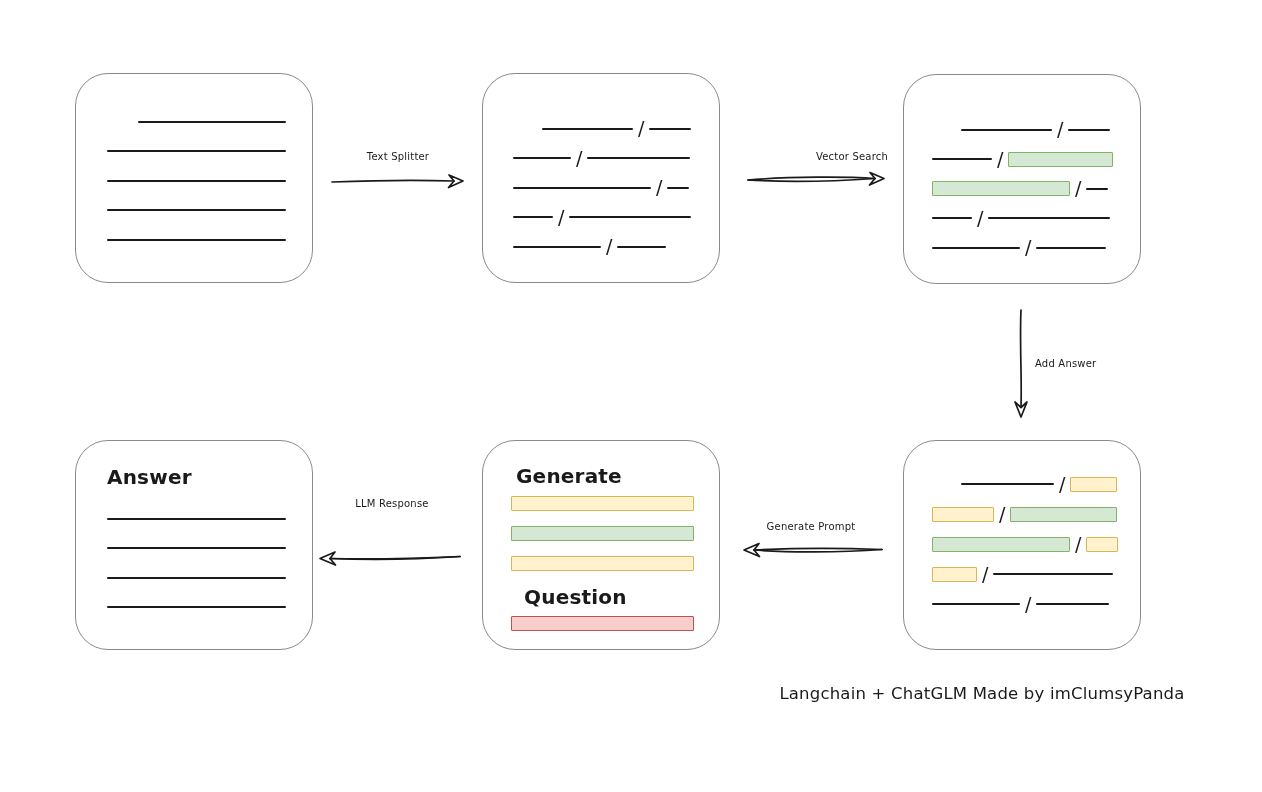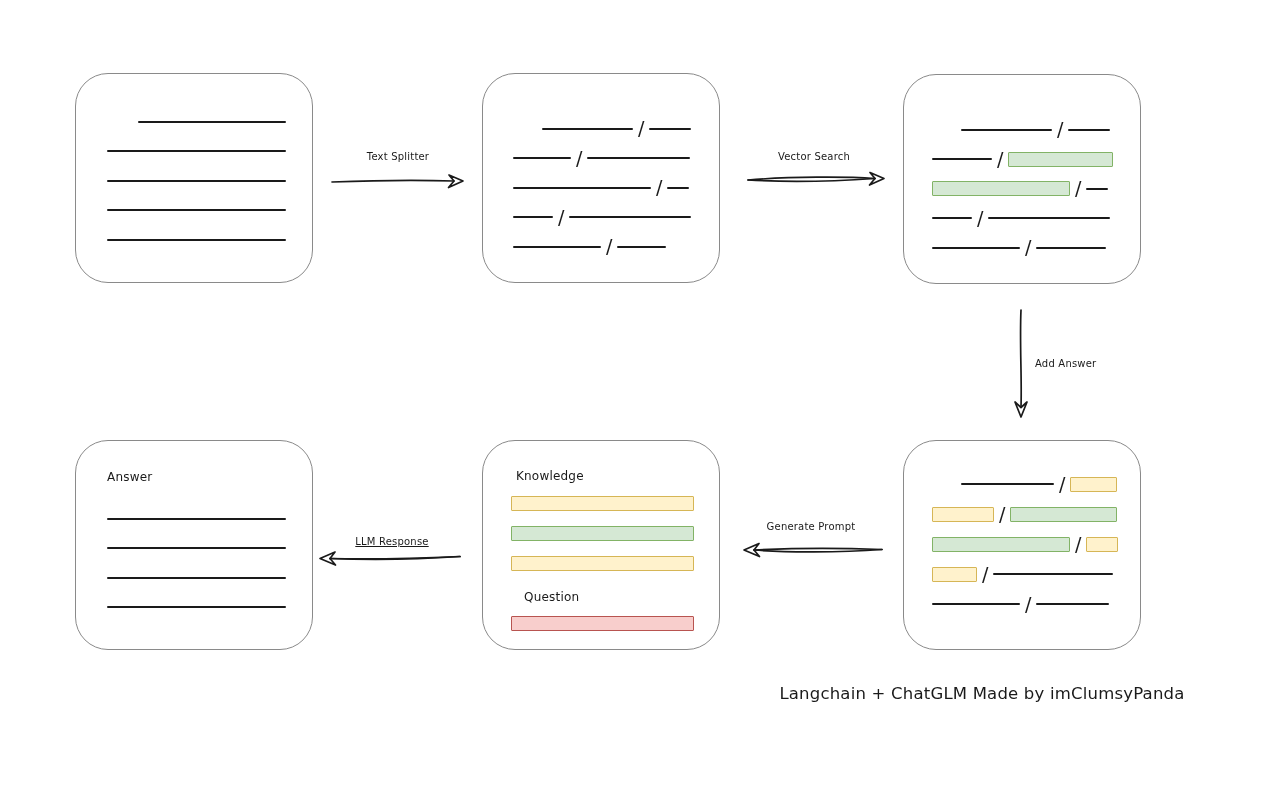--- a/index.html
+++ b/index.html
@@ -21,21 +21,21 @@
   .rows{display:block;}
   .seg-row{display:flex;align-items:center;height:29.5px;}
   .pitch30 .seg-row{height:30px;}
   .seg-line{height:2px;background:var(--c-line);border-radius:1px;flex:none;}
   .seg-indent{flex:none;height:1px;}
   .seg-slash{font-size:19px;line-height:1;margin:0 5px;flex:none;font-weight:500;}
   .seg-bar{height:15px;box-sizing:border-box;border:1.6px solid;border-radius:1px;flex:none;}
   .bar-green{background:var(--c-green-fill);border-color:var(--c-green-border);}
   .bar-yellow{background:var(--c-yellow-fill);border-color:var(--c-yellow-border);}
   .bar-red{background:var(--c-red-fill);border-color:var(--c-red-border);}
-  .box-label{font-size:12px;line-height:20px;letter-spacing:.2px;}
+  .box-label{font-size:20px;line-height:20px;letter-spacing:.2px;font-weight:bold;}
   .arrow-label{position:absolute;font-size:10px;line-height:20px;text-align:center;letter-spacing:.2px;white-space:nowrap;}
   .arrow{position:absolute;overflow:visible;}
   .arrow path{stroke:var(--c-line);fill:none;stroke-width:1.7;stroke-linecap:round;stroke-linejoin:round;}
   .caption{position:absolute;font-size:16.5px;line-height:22px;text-align:center;letter-spacing:.2px;white-space:nowrap;}
 </style>
 </head>
 <body>
 
 <div class="canvas">
 
@@ -90,21 +90,21 @@
           <span class="seg-line" style="width: 122px;"></span>
         </div>
         <div class="seg-row">
           <span class="seg-line" style="width: 88px;"></span>
           <span class="seg-slash">/</span>
           <span class="seg-line" style="width: 49px;"></span>
         </div>
       </div>
   </div>
 
-  <div class="arrow-label" style="left:738px;top:147px;width:152px;">Vector Search</div>
+  <div class="arrow-label" style="left:776px;top:147px;width:152px;">Vector Search</div>
   <svg class="arrow" style="left:746px;top:167px;" width="140" height="22" viewBox="0 0 140 22">
     <path d="M2,13 C45,9.5 100,9.5 129,11.5"></path>
     <path d="M2,13 C45,15.5 100,13.5 129,11.5"></path>
     <path d="M124,5.5 L138,11.5 L123.5,18 L129,11.5 Z"></path>
   </svg>
 
   <div class="box" style="left:903px;top:74px;">
     <div class="rows" style="padding:40px 0 0 28px;">
         <div class="seg-row">
           <span class="seg-indent" style="width: 29px;"></span>
@@ -174,42 +174,42 @@
 
   <div class="arrow-label" style="left:733px;top:517px;width:156px;">Generate Prompt</div>
   <svg class="arrow" style="left:740px;top:538px;" width="144" height="22" viewBox="0 0 144 22">
     <path d="M142,11.5 C100,14.5 45,14.5 14,12"></path>
     <path d="M142,11.5 C100,10 45,10.5 14,12"></path>
     <path d="M19,5.5 L4,12 L19.5,18.5 L14,12 Z"></path>
   </svg>
 
   <div class="box" style="left:482px;top:440px;">
     <div style="padding:25px 0 0 28px;">
-      <div class="box-label" style="margin-left:5px;">Knowledge</div>
+      <div class="box-label" style="margin-left:5px;">Generate</div>
       <div class="rows pitch30" style="margin-top:2px;">
           <div class="seg-row">
             <span class="seg-bar bar-yellow" style="width: 183px;"></span>
           </div>
           <div class="seg-row">
             <span class="seg-bar bar-green" style="width: 183px;"></span>
           </div>
           <div class="seg-row">
             <span class="seg-bar bar-yellow" style="width: 183px;"></span>
           </div>
         </div>
       <div class="box-label" style="margin-left:13px;margin-top:9px;">Question</div>
       <div class="rows pitch30" style="margin-top:1px;">
           <div class="seg-row">
             <span class="seg-bar bar-red" style="width: 183px;"></span>
           </div>
         </div>
     </div>
   </div>
 
-  <div class="arrow-label" style="left:322px;top:532px;width:140px;text-decoration:underline;">LLM Response</div>
+  <div class="arrow-label" style="left:322px;top:494px;width:140px;">LLM Response</div>
   <svg class="arrow" style="left:316px;top:546px;" width="146" height="22" viewBox="0 0 146 22">
     <path d="M144,10.5 C100,13.5 50,14 14,12.5"></path>
     <path d="M144,10.5 C110,12 60,13.5 14,12.5"></path>
     <path d="M19,6 L4,12.5 L19.5,19 L14,12.5 Z"></path>
   </svg>
 
   <div class="box" style="left:75px;top:440px;">
     <div style="padding:26px 0 0 31px;">
       <div class="box-label">Answer</div>
       <div class="rows" style="margin-top:17px;">

